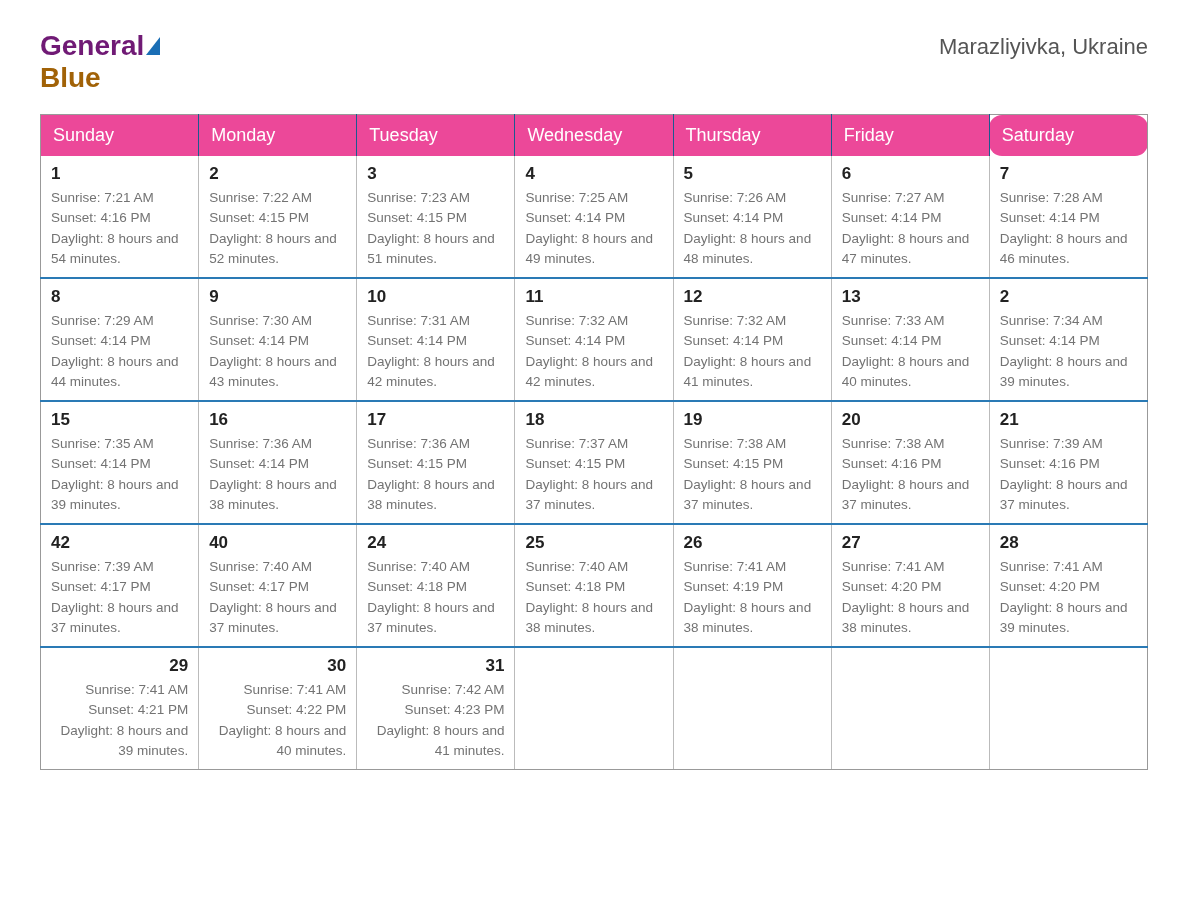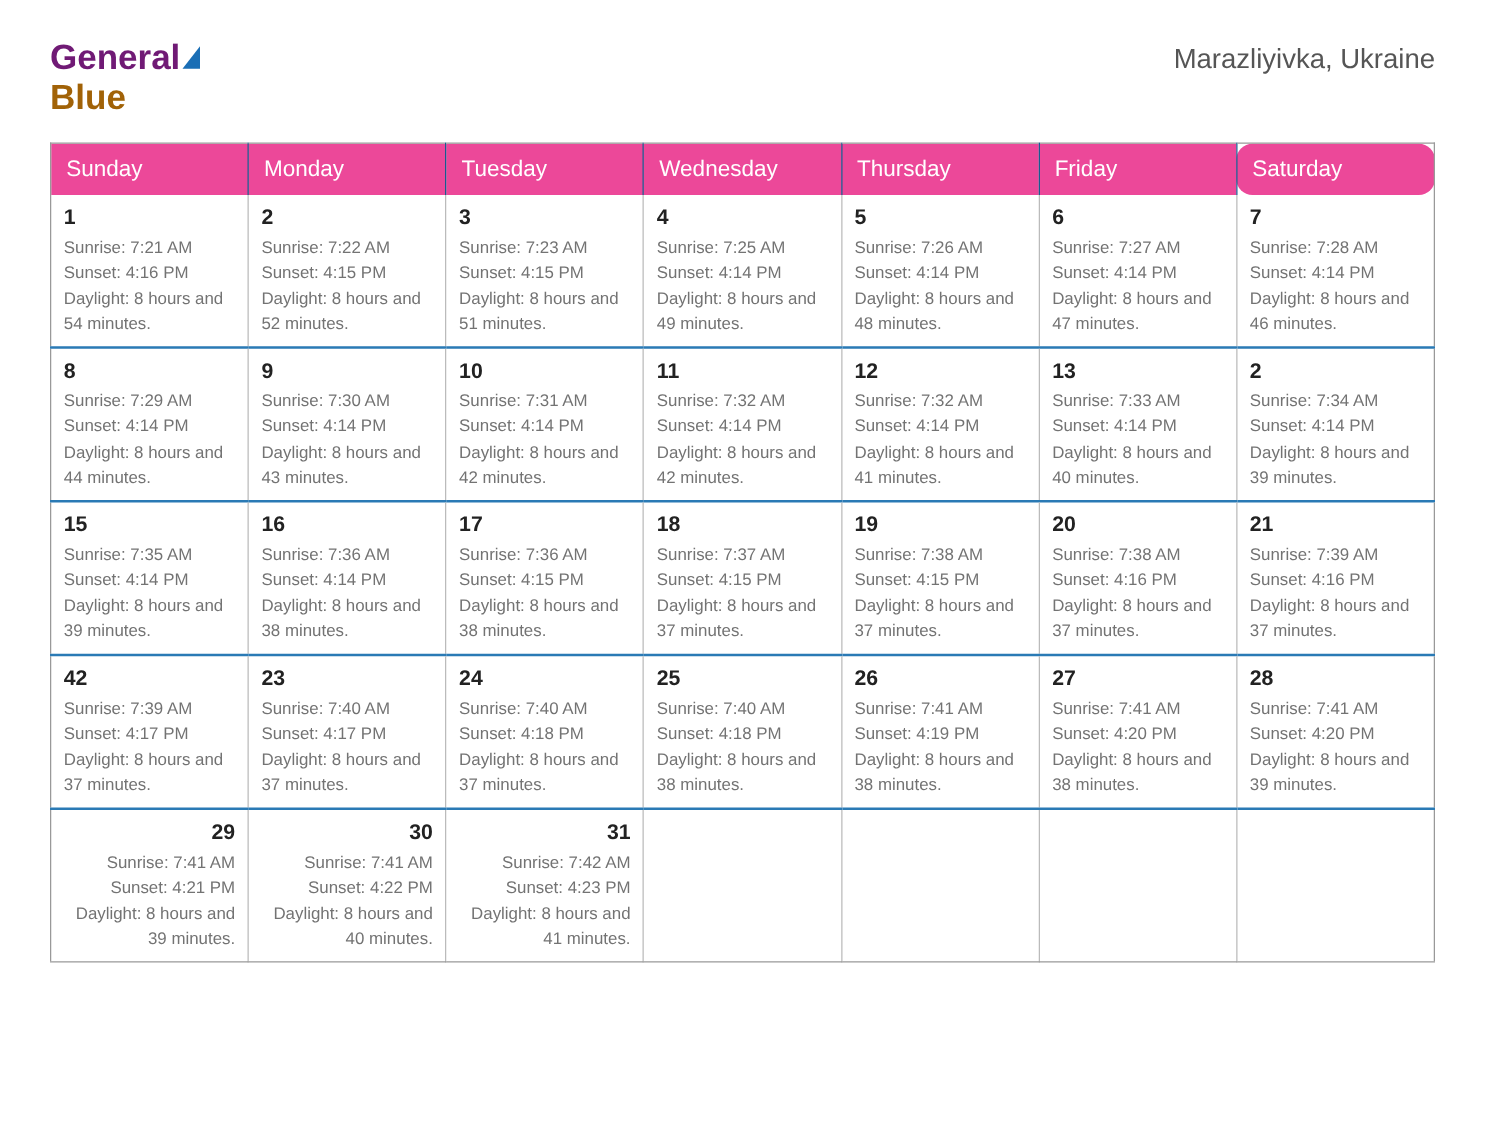--- a/index.html
+++ b/index.html
@@ -217,21 +217,21 @@
           <div class="day-num">21</div>
           <div class="day-info">Sunrise: 7:39 AM<br>Sunset: 4:16 PM<br>Daylight: 8 hours and 37 minutes.</div>
         </td>
       </tr>
       <tr>
         <td>
           <div class="day-num">42</div>
           <div class="day-info">Sunrise: 7:39 AM<br>Sunset: 4:17 PM<br>Daylight: 8 hours and 37 minutes.</div>
         </td>
         <td>
-          <div class="day-num">23</div>
+          <div class="day-num">40</div>
           <div class="day-info">Sunrise: 7:40 AM<br>Sunset: 4:17 PM<br>Daylight: 8 hours and 37 minutes.</div>
         </td>
         <td>
           <div class="day-num">24</div>
           <div class="day-info">Sunrise: 7:40 AM<br>Sunset: 4:18 PM<br>Daylight: 8 hours and 37 minutes.</div>
         </td>
         <td>
           <div class="day-num">25</div>
           <div class="day-info">Sunrise: 7:40 AM<br>Sunset: 4:18 PM<br>Daylight: 8 hours and 38 minutes.</div>
         </td>

